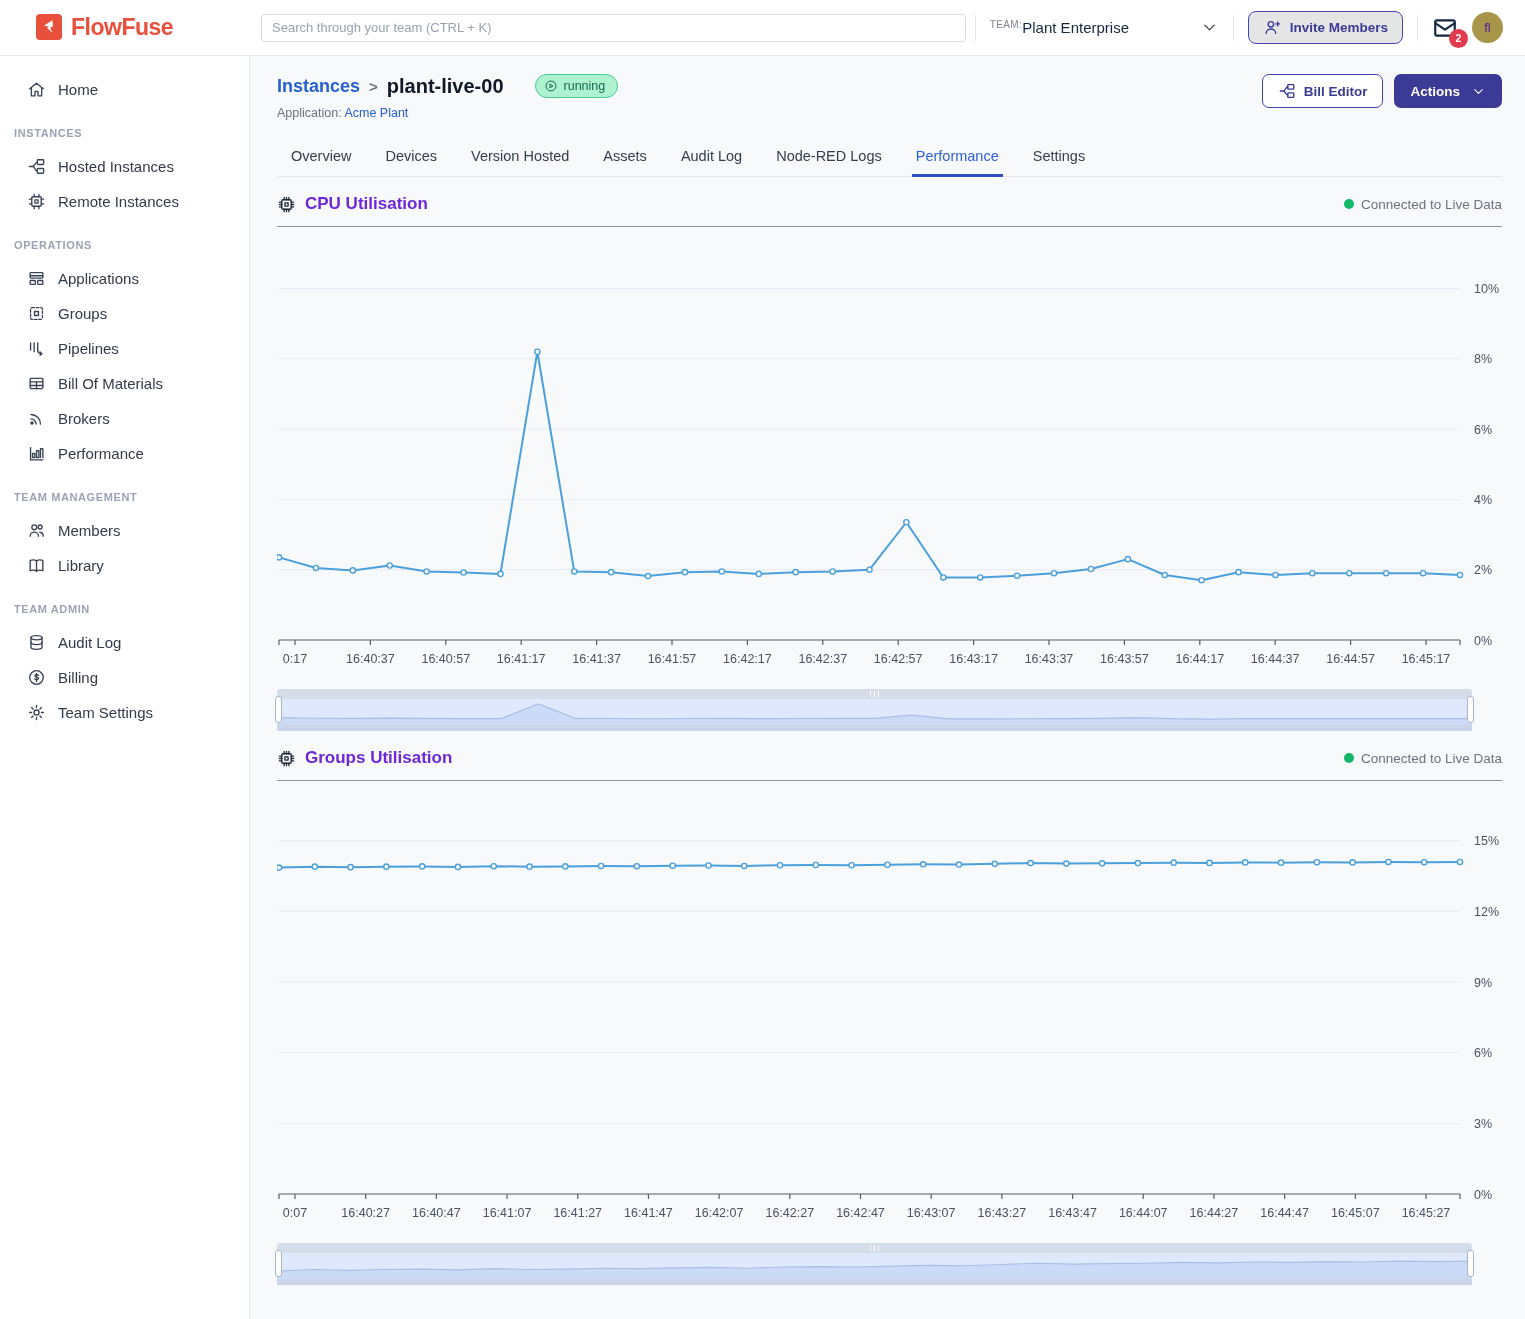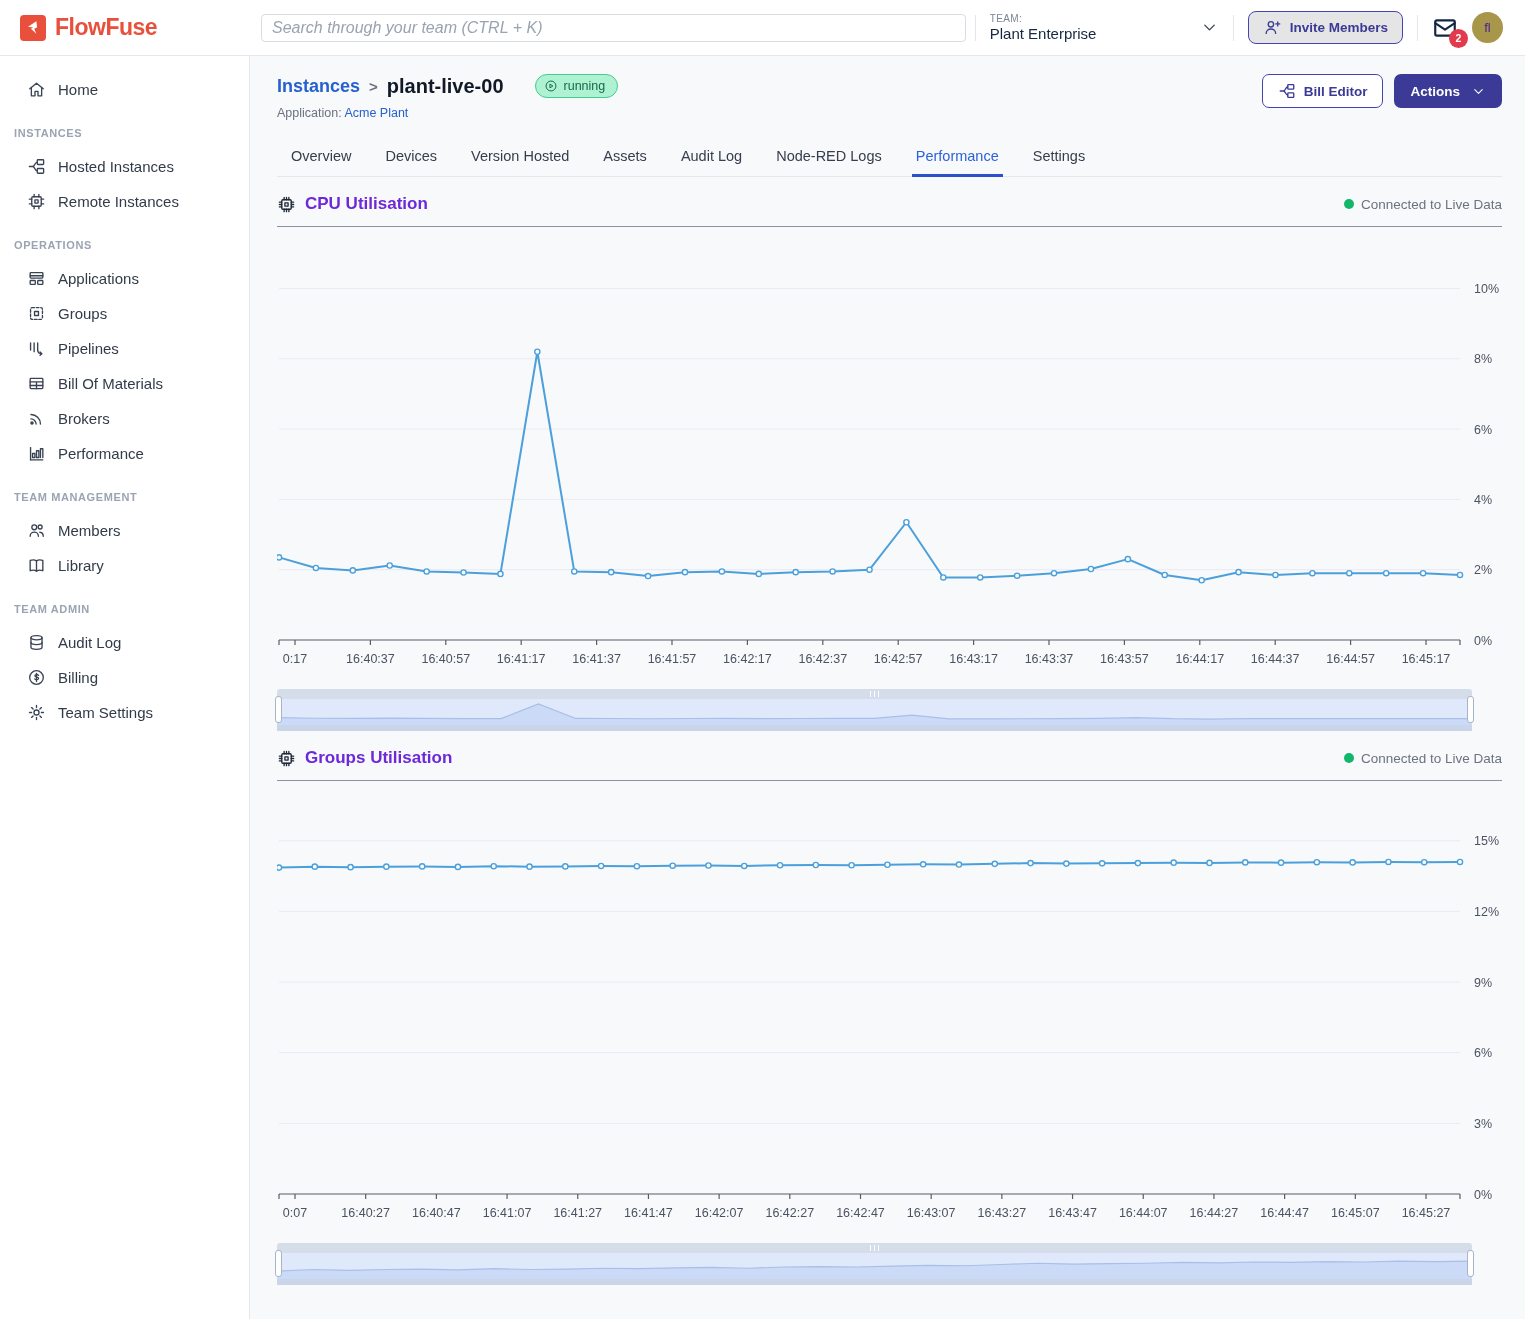--- a/index.html
+++ b/index.html
@@ -2,30 +2,30 @@
 <html><head>
 <meta charset="utf-8">
 <style>
   * { margin:0; padding:0; box-sizing:border-box; }
   html,body { width:1525px; height:1319px; overflow:hidden; background:#F8F9FB;
     font-family:"Liberation Sans","DejaVu Sans",sans-serif; color:#323B49; }
 
   
   .navbar { height:56px; background:#fff; border-bottom:1px solid #E5E7EB;
     display:flex; align-items:center; position:relative; z-index:5; }
-  .logo-wrap { width:250px; display:flex; align-items:center; padding-left:20px; gap:9px; }
+  .logo-wrap { width:250px; display:flex; align-items:flex-start; padding-left:36px; gap:9px; }
   .logo-mark { width:26px; height:26px; background:#E8503C; border-radius:4px;
     display:flex; align-items:center; justify-content:center; }
   .logo-text { font-size:23px; font-weight:700; color:#E8503C; letter-spacing:-0.5px; }
   .search-input { width:705px; height:28px; margin-left:11px; border:1px solid #D8DCE3;
-    border-radius:4px; padding:0 10px; font-size:16px; color:#374151; background:#fff; outline:none;font-style:italic; }
+    border-radius:4px; padding:0 10px; font-size:13px; color:#374151; background:#fff; outline:none; }
   .search-input::placeholder { color:#9AA3B1; }
   .nav-right { margin-left:auto; display:flex; align-items:center; padding-right:22px; gap:14px; }
   .vdiv { width:1px; height:26px; background:#E3E6EB; }
-  .team-block { display:flex; flex-direction:column; line-height:1.15; min-width:150px; }
+  .team-block { display:flex; flex-direction:row; line-height:1.15; min-width:150px; }
   .team-label { font-size:10px; color:#7B8492; letter-spacing:.4px; }
   .team-name { font-size:15px; color:#152741; font-weight:500; }
   .chev { margin-left:46px; }
   .btn-invite { display:flex; align-items:center; gap:8px; height:33px; padding:0 14px;
     border:1.6px solid #4644B4; border-radius:8px; background:#e5e5e5; color:#3B3A96;
     font-size:13.5px; font-weight:700; cursor:pointer; }
   .mail-wrap { position:relative; cursor:pointer; display:flex; }
   .mail-badge { position:absolute; right:-10px; bottom:-7px; width:19px; height:19px;
     border-radius:50%; background:#E23B4E; color:#fff; font-size:10.5px; font-weight:700;
     display:flex; align-items:center; justify-content:center; }

